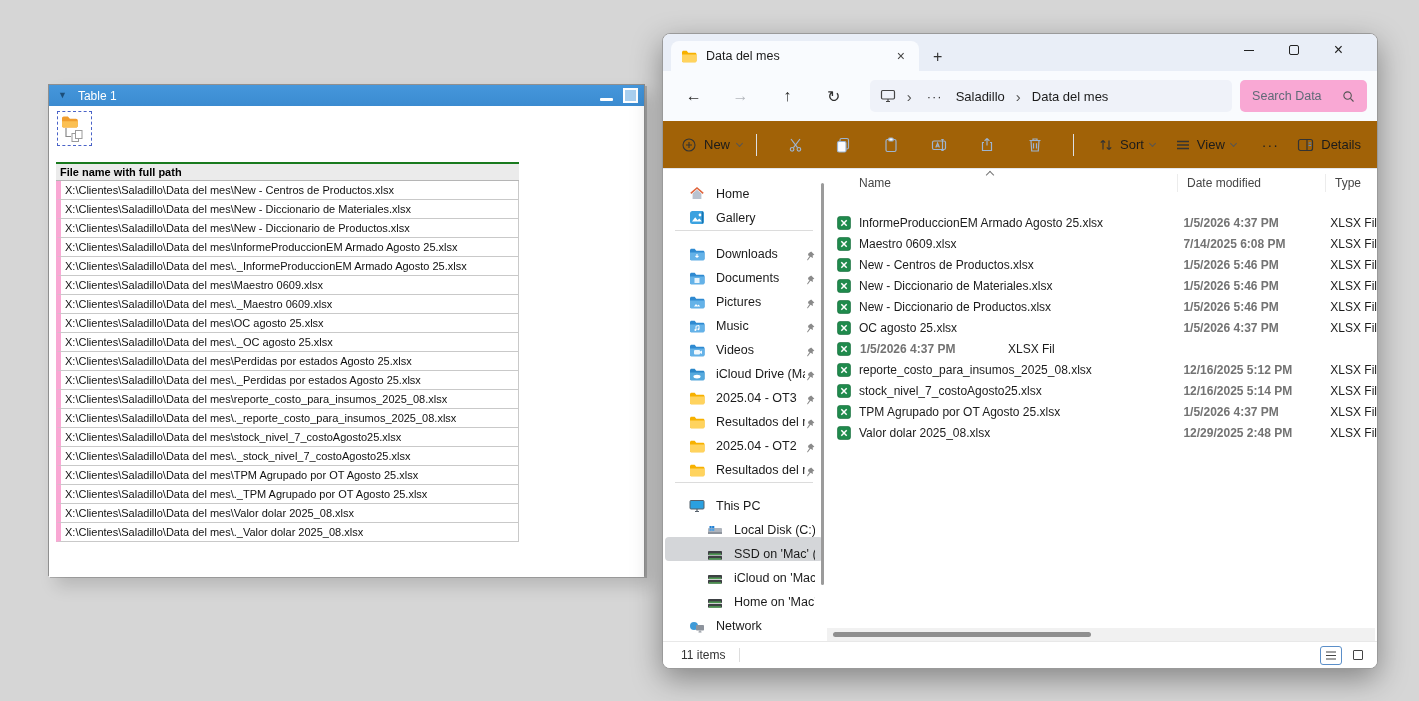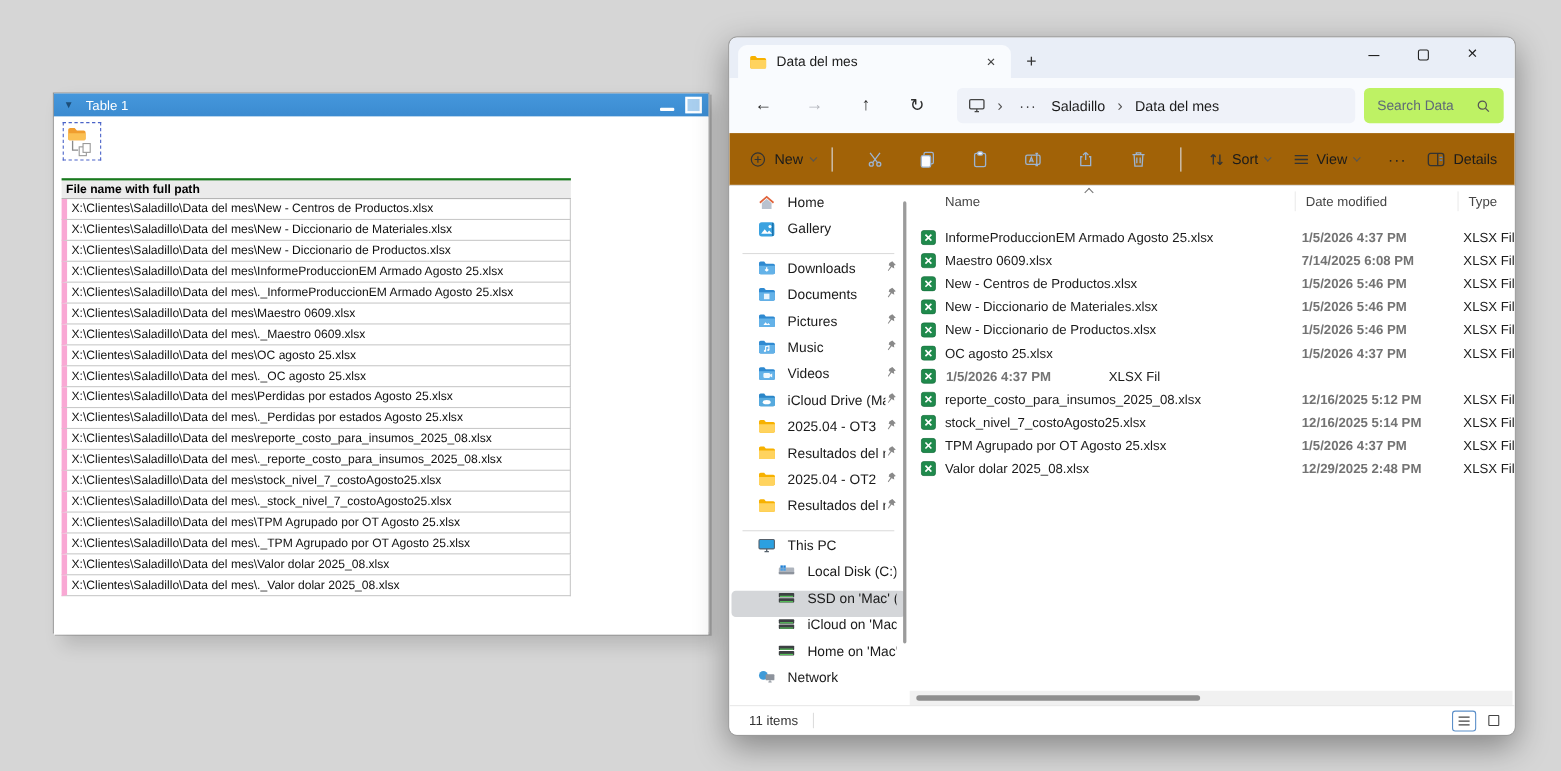--- a/index.html
+++ b/index.html
@@ -47,58 +47,58 @@
   .wc-close { font-size:16px; }
 
   .navbar { height:50px; background:#f9fbfe; display:flex; align-items:center; padding:0 10px 0 14px; flex:0 0 auto; }
   .navbtn { width:34px; text-align:center; font-size:16px; color:#2f2f2f; margin-right:13px; }
   .navbtn.disabled { color:#b4b7bd; }
   .addressbar { width:366px; height:32px; background:#eff2f9; border-radius:5px;
     display:flex; align-items:center; padding:0 10px; margin-left:6px; }
   .crumb-sep { color:#555; font-size:15px; margin:0 11px; }
   .crumb-ellipsis { color:#333; font-size:13px; letter-spacing:1px; margin:0 4px; }
   .crumb { font-size:13px; color:#1b1b1b; }
-  .searchbox { margin-left:8px; width:128px; height:32px; background:#bef264; border-radius:5px;
+  .searchbox { margin-left:8px; width:128px; height:32px; background:#f9a8d4; border-radius:5px;
     display:flex; align-items:center; padding:0 9px 0 12px; }
   .searchbox input { border:none; outline:none; background:transparent; width:90px;
     font-size:12.5px; color:#333; font-family:"Liberation Sans",sans-serif; }
   .searchbox input::placeholder { color:#5f6a77; opacity:1; }
 
   .toolbar { height:48px; background:#a16207; border-bottom:1px solid #e4e7ec;
     display:flex; align-items:center; padding:0 16px 0 18px; flex:0 0 auto; }
   .tb-new { display:flex; align-items:center; gap:7px; font-size:13px; color:#1b1b1b; }
   .tb-divider { width:1px; height:22px; background:#dcdfe4; margin:0 14px; }
   .tb-icon { width:24px; height:24px; display:flex; align-items:center; justify-content:center; margin:0 12px; }
   .tb-group { display:flex; align-items:center; gap:6px; font-size:13px; color:#1b1b1b; margin:0 10px; }
   .tb-more { font-size:14px; letter-spacing:1px; color:#222; margin:0 16px; }
   .tb-details { margin-left:auto; display:flex; align-items:center; gap:7px; font-size:13px; color:#1b1b1b; }
   .chv { display:inline-block; width:5px; height:5px; border-right:1.3px solid #555;
     border-bottom:1.3px solid #555; transform:rotate(45deg); margin-bottom:2px; }
 
   .content { flex:1; display:flex; min-height:0; background:#fff; }
   .sidebar { width:162px; flex:0 0 auto; position:relative; overflow:hidden; padding-top:8px; }
   .sidebar-scroll { position:absolute; right:1px; top:14px; width:3px; height:402px;
     background:#9b9b9b; border-radius:2px; }
-  .sitem { height:24px; display:flex; align-items:flex-start; padding-left:24px; padding-right:8px;
+  .sitem { height:24px; display:flex; align-items:flex-end; padding-left:24px; padding-right:8px;
     font-size:12.5px; color:#1a1a1a; border-radius:4px; margin:0 2px; }
   .sitem.indent { padding-left:42px; }
   .sitem.selected { background:#d4d6d9; }
   .sic { width:17px; margin-right:10px; flex:0 0 auto; }
   .slabel { white-space:nowrap; overflow:hidden; }
   .pin { margin-left:auto; flex:0 0 auto; }
   .sdivider { height:1px; background:#dcdcdc; margin:5px 12px 6px 12px; }
 
   .filepane { flex:1; position:relative; overflow:hidden; }
   .fheader { height:28px; display:flex; align-items:center; font-size:12px; color:#454545; position:relative; }
   .fh-name { margin-left:34px; width:318px; }
   .fh-date { width:148px; padding-left:9px; border-left:1px solid #ececec; height:18px; line-height:18px; }
   .fh-type { padding-left:9px; border-left:1px solid #ececec; height:18px; line-height:18px; }
   .sort-caret { position:absolute; left:162px; top:3px; width:6px; height:6px;
     border-left:1.3px solid #777; border-top:1.3px solid #777; transform:rotate(45deg); }
-  .frows { margin-top:8px; }
+  .frows { margin-top:15px; }
   .frow { height:21px; display:flex; align-items:center; font-size:12px; color:#1b1b1b; }
   .ficon { margin-left:12px; width:14px; flex:0 0 auto; }
   .fname { margin-left:8px; width:318px; white-space:nowrap; overflow:hidden; }
   .fdate { width:148px; padding-left:9px; color:#737373; white-space:nowrap;font-weight:bold; }
   .ftype { padding-left:9px; white-space:nowrap; }
   .hscroll { position:absolute; left:2px; right:2px; bottom:0; height:13px; background:#f1f1f1; }
   .hscroll-thumb { position:absolute; left:6px; top:4px; width:258px; height:5px;
     background:#8f8f8f; border-radius:3px; }
 
   .statusbar { height:27px; border-top:1px solid #e8e8e8; background:#fff;

